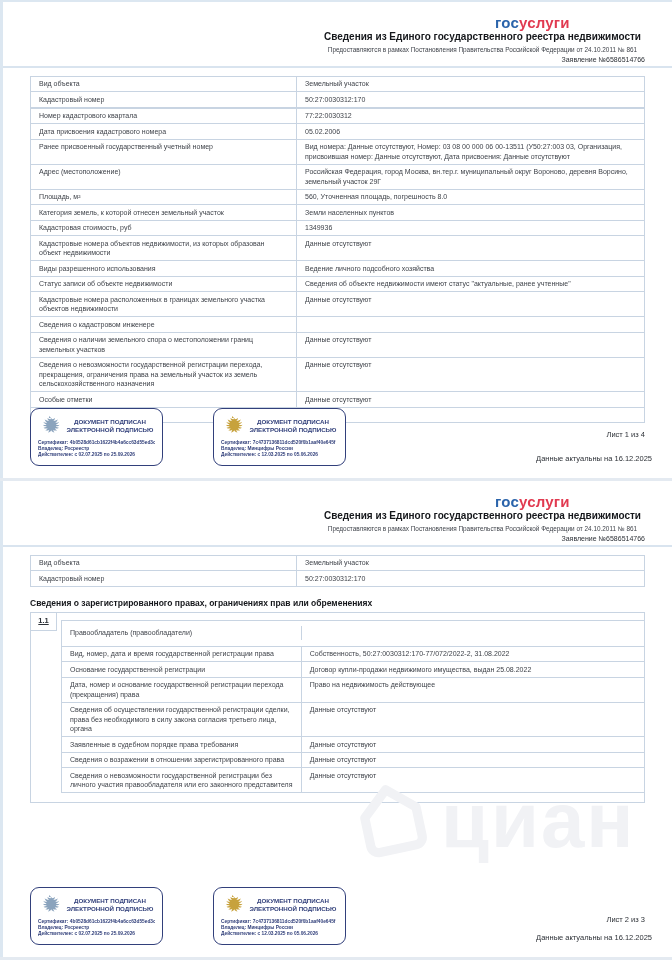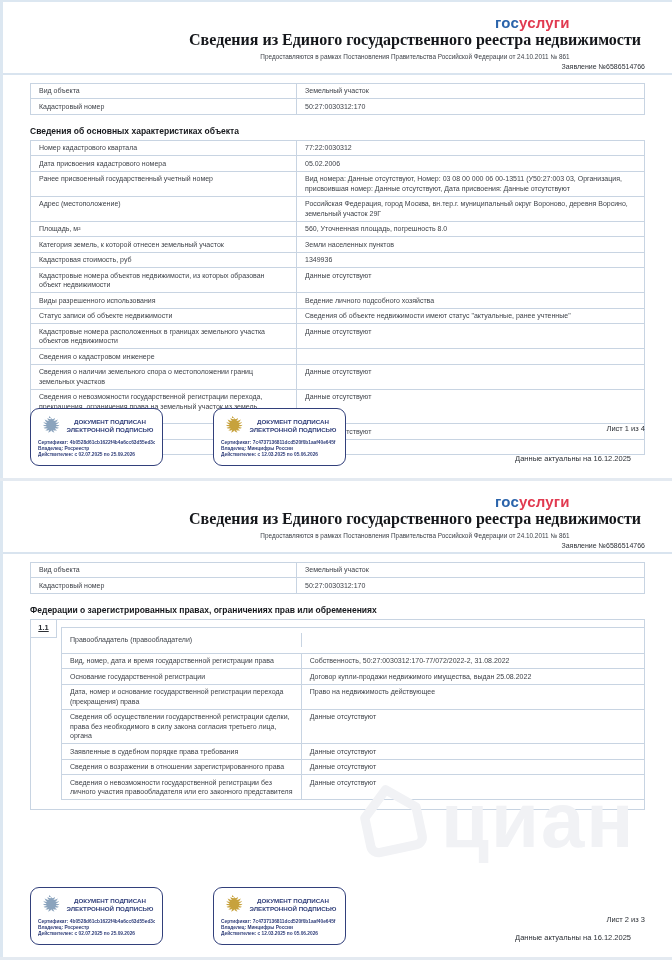--- a/index.html
+++ b/index.html
@@ -26,21 +26,21 @@
   }
   #page1{top:2px;}
   #page2{top:481px;height:477px;}
 
   
   .hdr{display:flex;align-items:flex-end;flex-direction:column;}
   .logo{width:150px;font-size:15px;font-weight:800;letter-spacing:.2px;padding-top:2px;}
   .logo .lb{color:var(--logo-blue);}
   .logo .lr{color:var(--logo-red);}
   .hdr-center{flex:1;text-align:center;padding:0 4px;}
-  .doc-title{font-size:16px;font-weight:700;color:#15171b;font-family:Liberation Serif, serif;}
+  .doc-title{font-size:10px;font-weight:700;color:#15171b;}
   .doc-subtitle{font-size:6.4px;margin-top:3.5px;color:var(--text);}
   .application-no{width:118px;text-align:right;font-size:7px;padding-top:3px;color:#2c3036;}
   .hdr-line{position:absolute;left:-30px;right:-27px;height:2px;background:#d9e4ef;margin-top:3px;}
   .hdr-wrap{position:relative;}
 
   
   .table{border:1px solid var(--border);font-size:7px;line-height:9.5px;}
   .trow{display:flex;border-bottom:1px solid var(--border);}
   .trow:last-child{border-bottom:none;}
   .tcell{padding:2.5px 8px;}
@@ -67,22 +67,22 @@
     padding:5px 7px 4px;background:#fff;
   }
   .stamp-top{display:flex;align-items:center;gap:4px;}
   .eagle{width:23px;height:23px;flex:none;}
   .eagle.blue path{fill:#8aa3bd;}
   .eagle.gold path{fill:#c7a23d;}
   .stamp-title{flex:1;font-size:6.2px;line-height:7.2px;font-weight:700;color:var(--navy);text-align:center;}
   .stamp-lines{margin-top:3px;font-size:4.8px;line-height:5.9px;color:var(--navy);font-weight:600;white-space:nowrap;overflow:hidden;}
 
   
-  .sheet-label{position:absolute;right:27px;bottom:46px;font-size:7.5px;color:#2c3036;}
-  .actual-label{position:absolute;right:41px;bottom:16px;font-size:7.5px;color:#2c3036;}
+  .sheet-label{position:absolute;right:27px;bottom:40px;font-size:7.5px;color:#2c3036;}
+  .actual-label{position:absolute;right:20px;bottom:16px;font-size:7.5px;color:#2c3036;}
   #page2 .sheet-label{bottom:34px;}
 
   
   .watermark{
     position:absolute;left:355px;top:300px;display:flex;align-items:center;gap:12px;
     color:#f1f2f5;pointer-events:none;
   }
   .watermark .wm-text{font-size:78px;font-weight:700;letter-spacing:2px;line-height:78px;}
   .watermark svg{transform:rotate(-12deg);}
 </style>
@@ -111,21 +111,20 @@
       <div class="trow">
         <div class="tcell tlabel">Вид объекта</div>
         <div class="tcell tvalue">Земельный участок</div>
       </div>
       <div class="trow">
         <div class="tcell tlabel">Кадастровый номер</div>
         <div class="tcell tvalue">50:27:0030312:170</div>
       </div>
     </div>
 
-  <div class="section-title">Сведения об основных характеристиках объекта</div>
   <div class="table main-table">
       <div class="trow">
         <div class="tcell tlabel">Номер кадастрового квартала</div>
         <div class="tcell tvalue">77:22:0030312</div>
       </div>
       <div class="trow">
         <div class="tcell tlabel">Дата присвоения кадастрового номера</div>
         <div class="tcell tvalue">05.02.2006</div>
       </div>
       <div class="trow">
@@ -236,21 +235,21 @@
       <div class="trow">
         <div class="tcell tlabel">Вид объекта</div>
         <div class="tcell tvalue">Земельный участок</div>
       </div>
       <div class="trow">
         <div class="tcell tlabel">Кадастровый номер</div>
         <div class="tcell tvalue">50:27:0030312:170</div>
       </div>
     </div>
 
-  <div class="section-title">Федерации о зарегистрированных правах, ограничениях прав или обременениях</div>
+  <div class="section-title">Сведения о зарегистрированного правах, ограничениях прав или обременениях</div>
 
   <div class="rights-box">
     <div class="rights-no">1.1</div>
     <div class="table rights-table">
         <div class="trow tall">
           <div class="tcell tlabel">Правообладатель (правообладатели)</div>
           <div class="tcell tvalue"></div>
         </div>
         <div class="trow">
           <div class="tcell tlabel">Вид, номер, дата и время государственной регистрации права</div>

